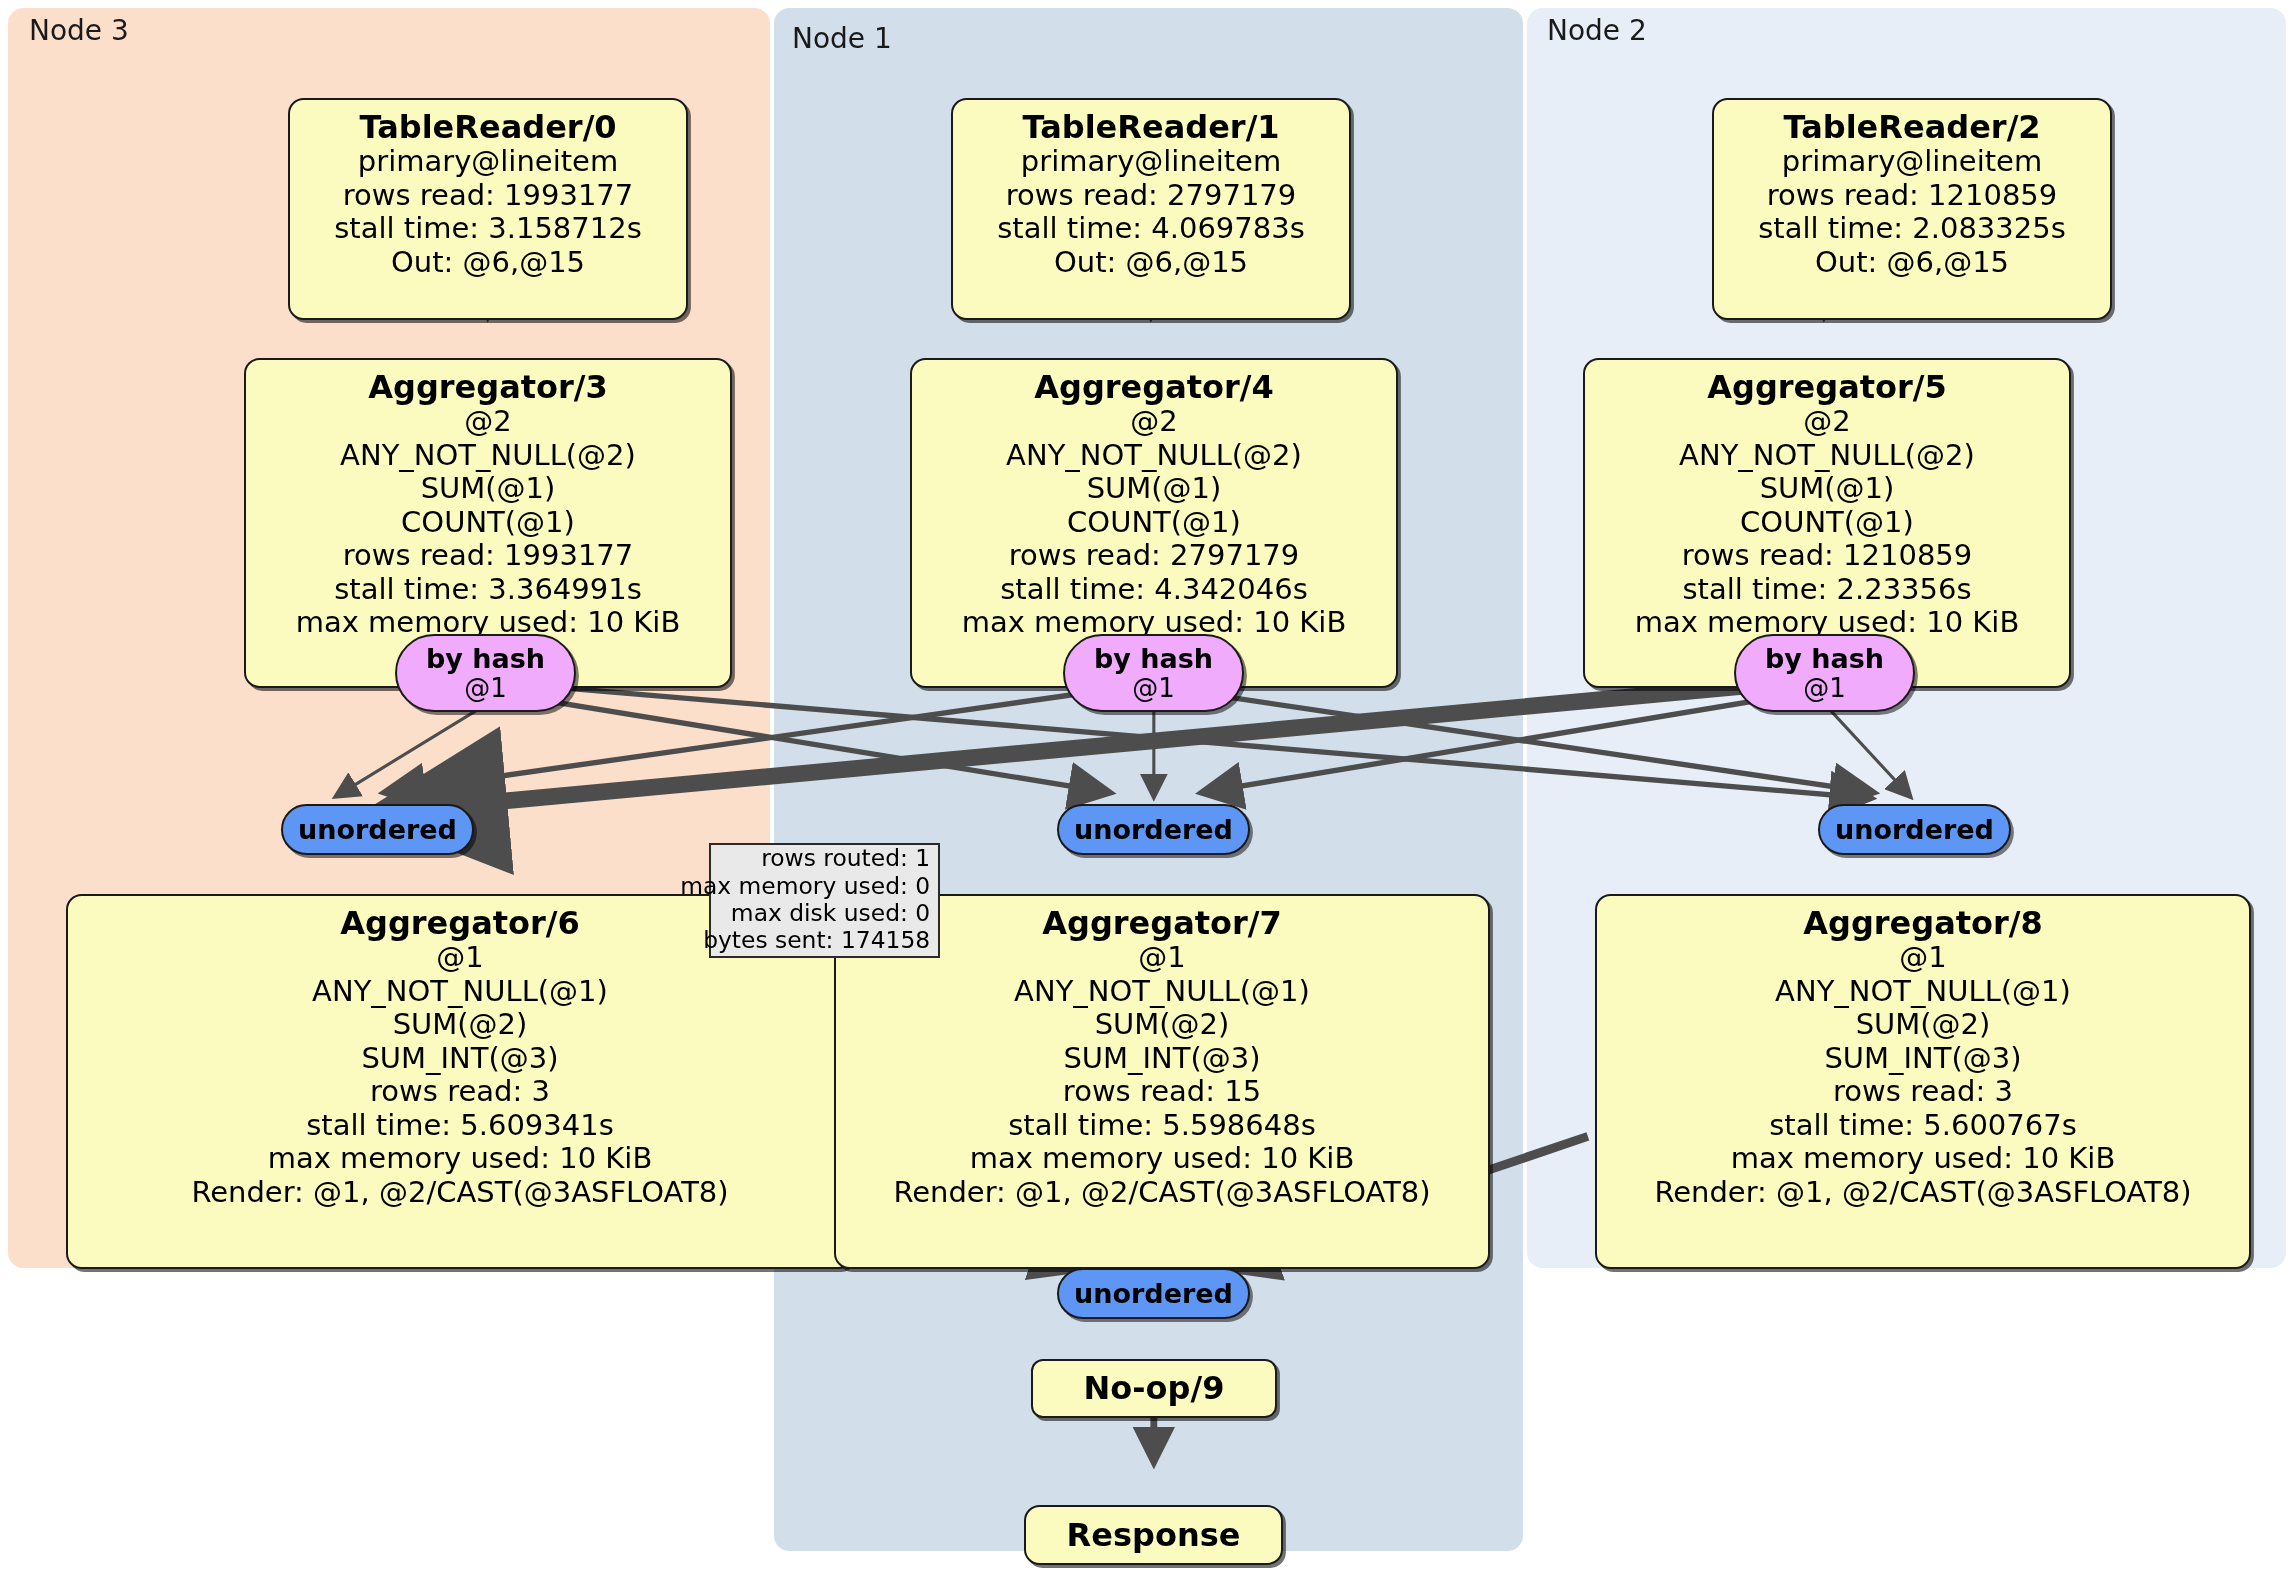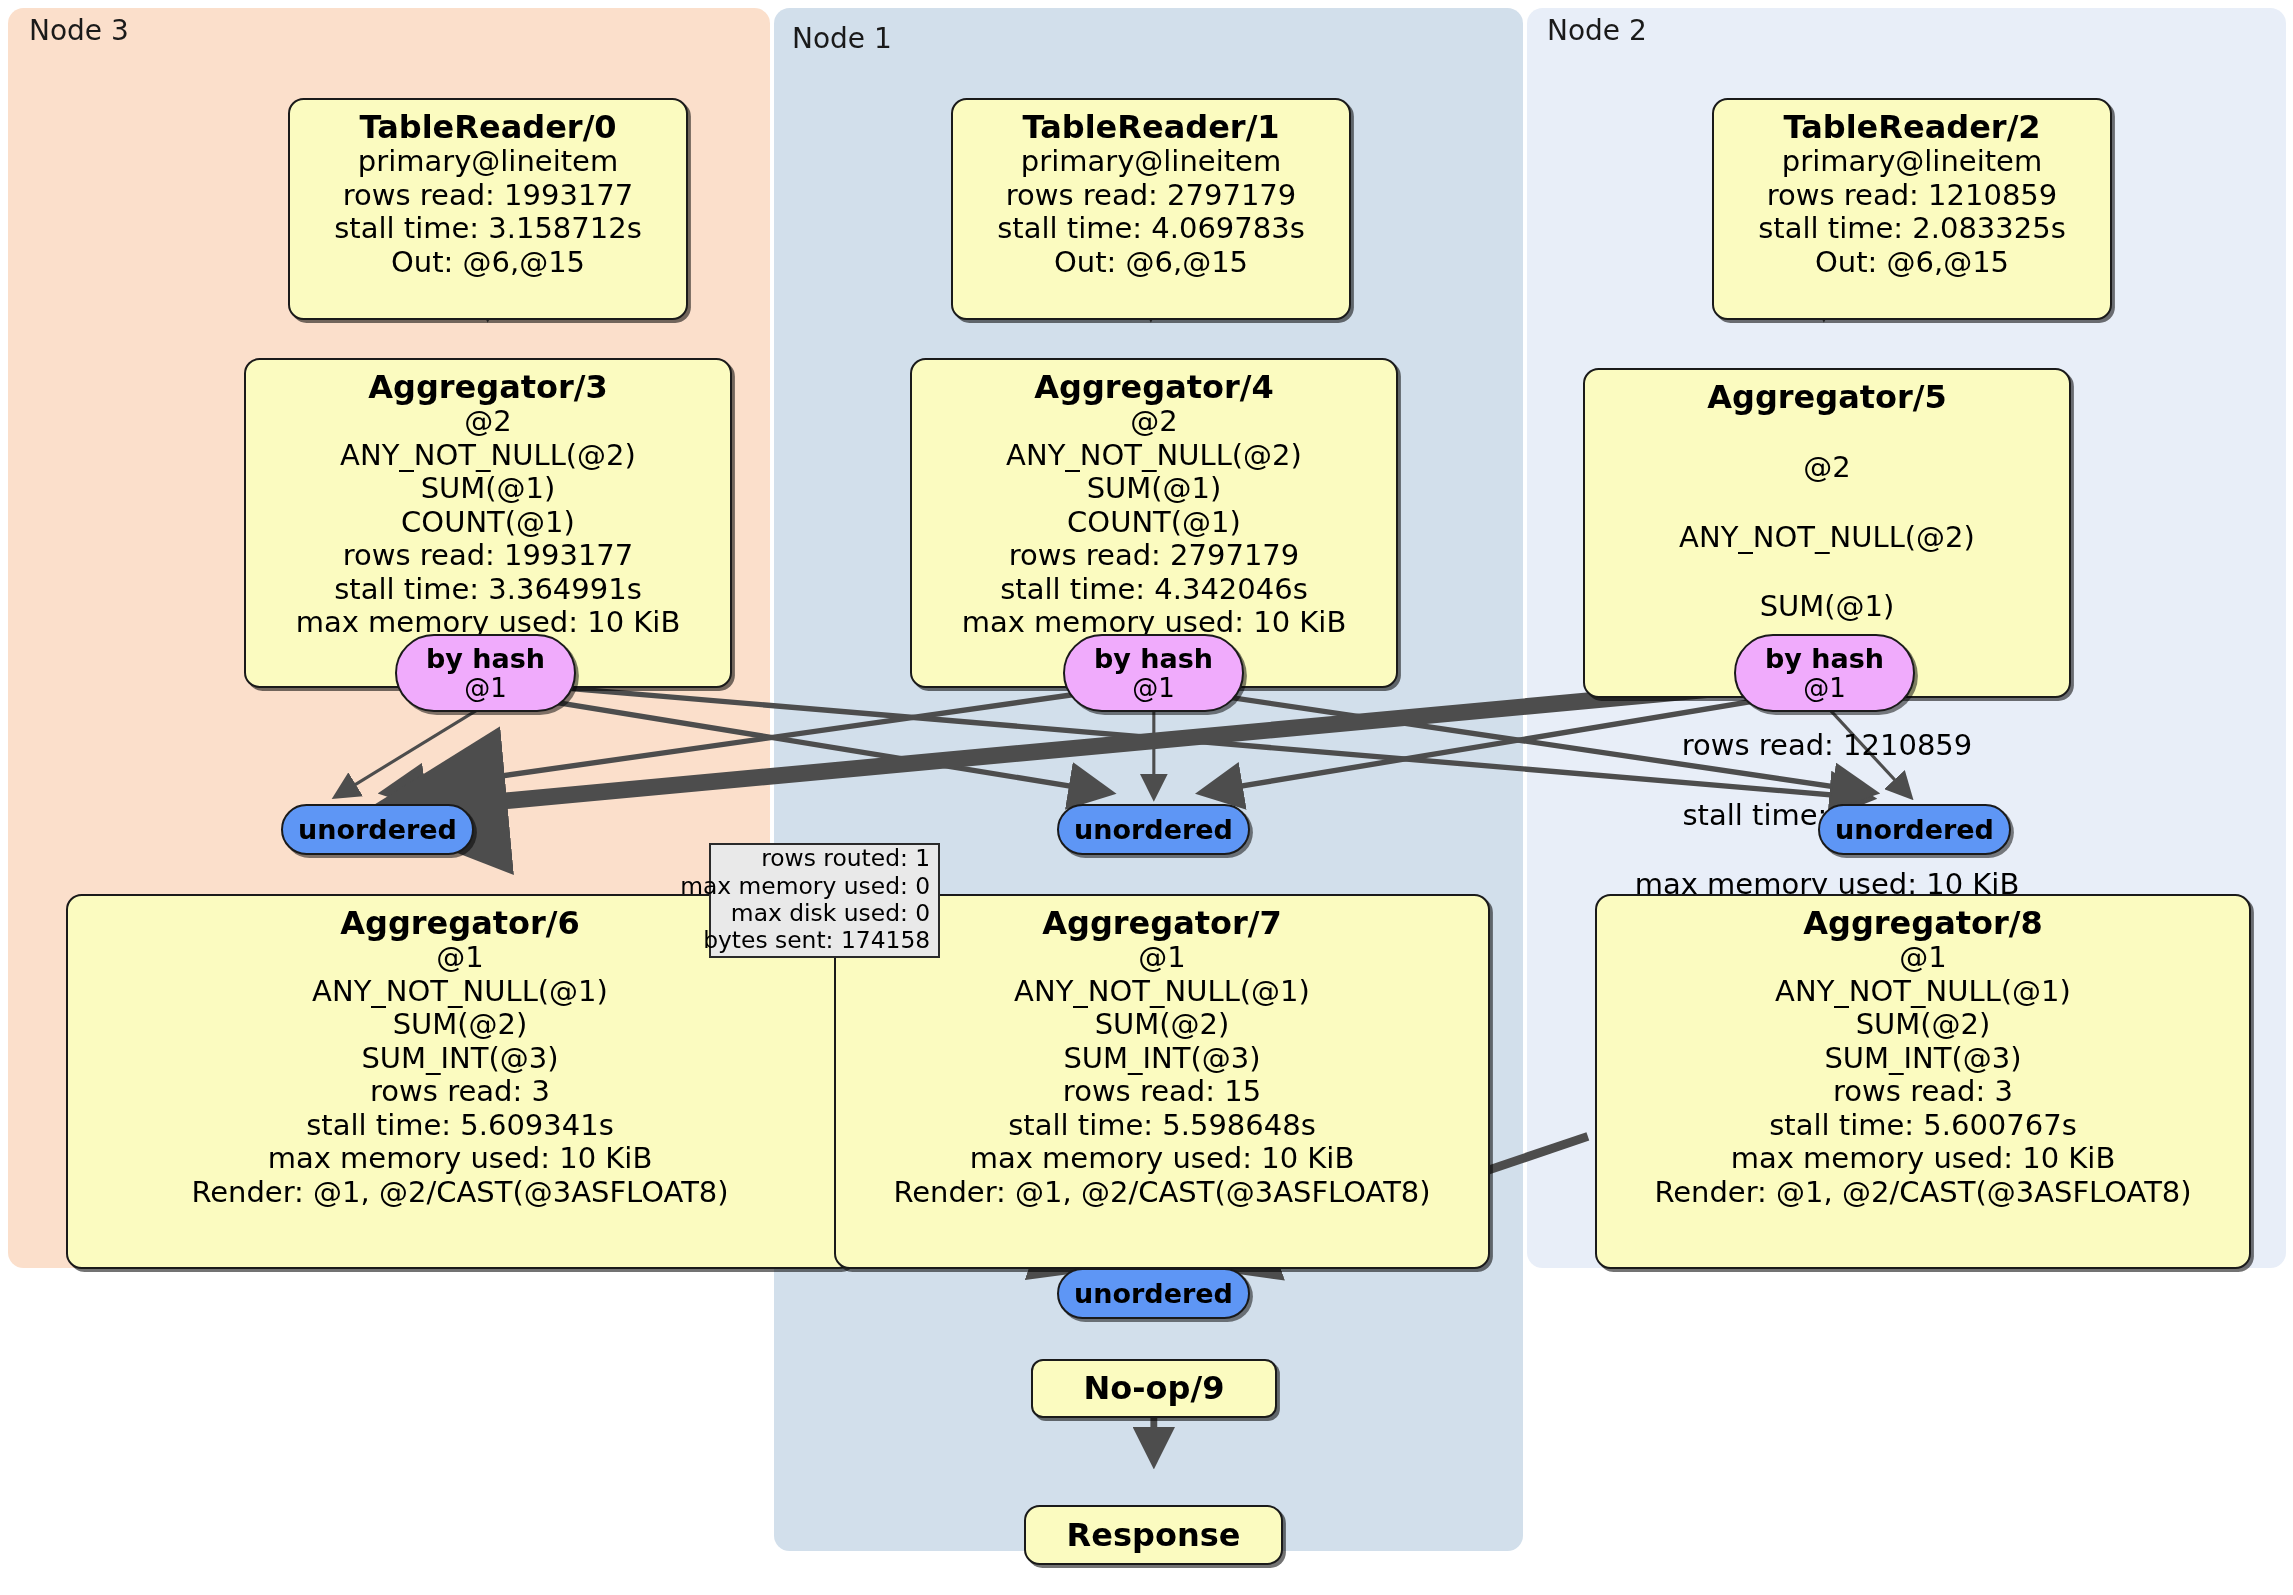--- a/index.html
+++ b/index.html
@@ -136,21 +136,21 @@
     <div class="t">Aggregator/4</div>
     <div class="l">@2</div>
     <div class="l">ANY_NOT_NULL(@2)</div>
     <div class="l">SUM(@1)</div>
     <div class="l">COUNT(@1)</div>
     <div class="l">rows read: 2797179</div>
     <div class="l">stall time: 4.342046s</div>
     <div class="l">max memory used: 10 KiB</div>
   </div>
 
-  <div class="opbox" style="left:1583px;top:324px;width:488px;height:330px;gap:36px;">
+  <div class="opbox" style="left:1583px;top:314px;width:488px;height:330px;">
     <div class="t">Aggregator/5</div>
     <div class="l">@2</div>
     <div class="l">ANY_NOT_NULL(@2)</div>
     <div class="l">SUM(@1)</div>
     <div class="l">COUNT(@1)</div>
     <div class="l">rows read: 1210859</div>
     <div class="l">stall time: 2.23356s</div>
     <div class="l">max memory used: 10 KiB</div>
   </div>
 

